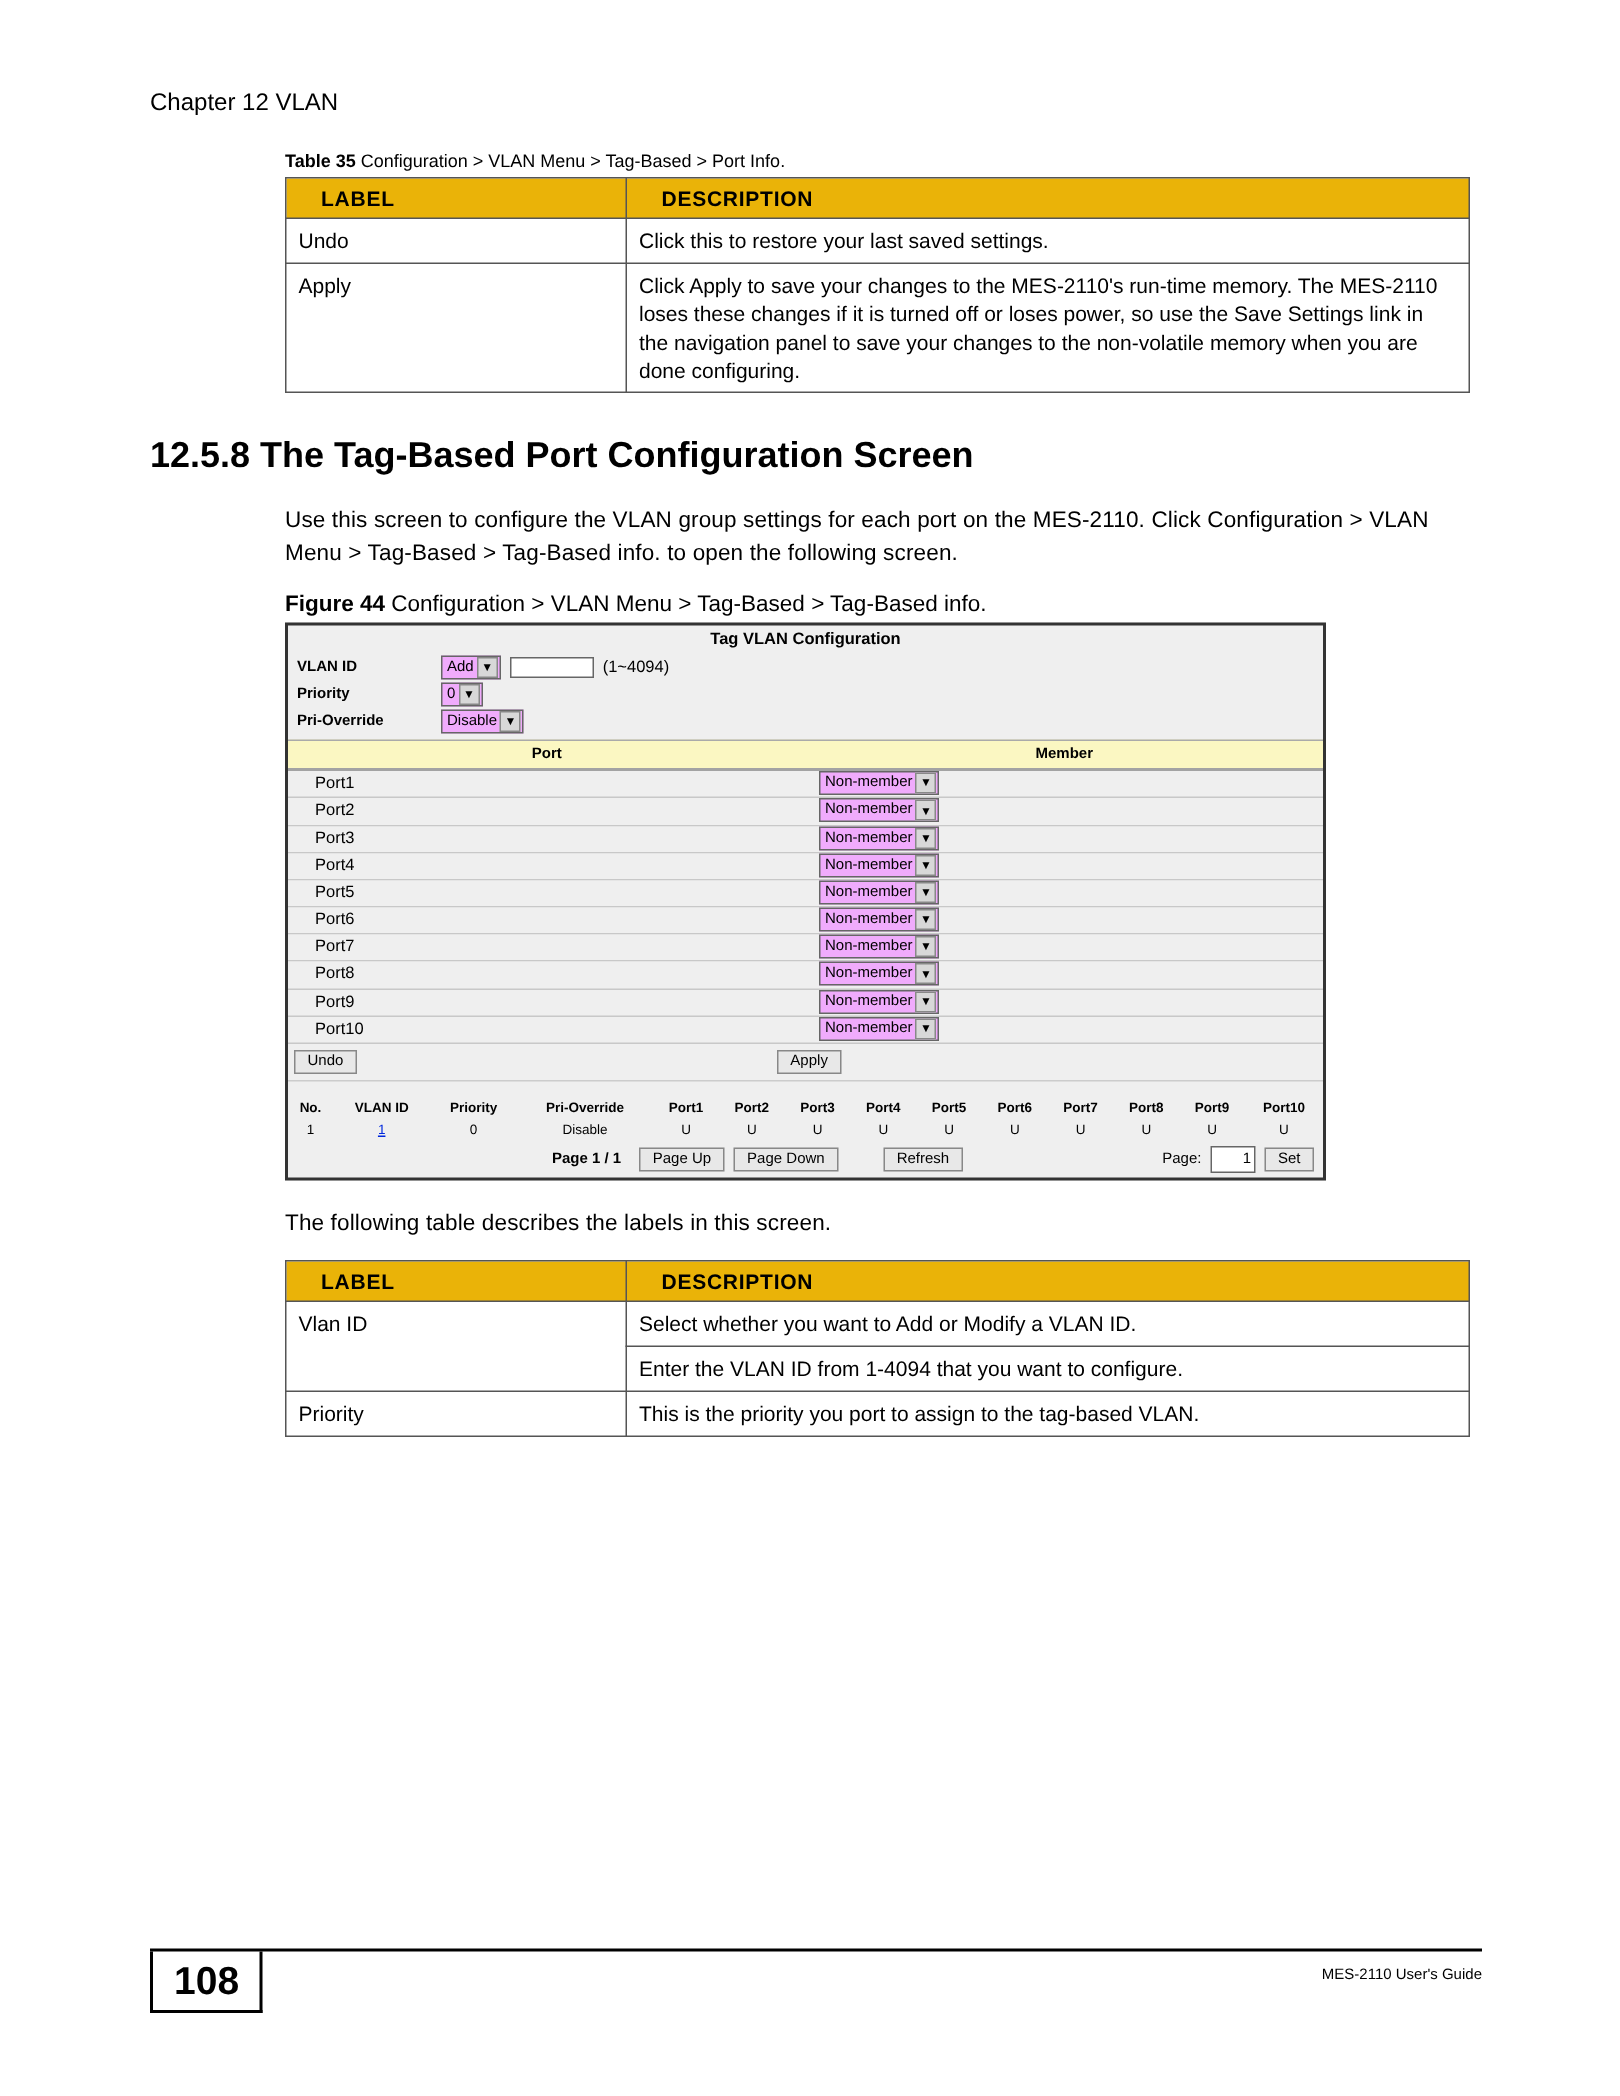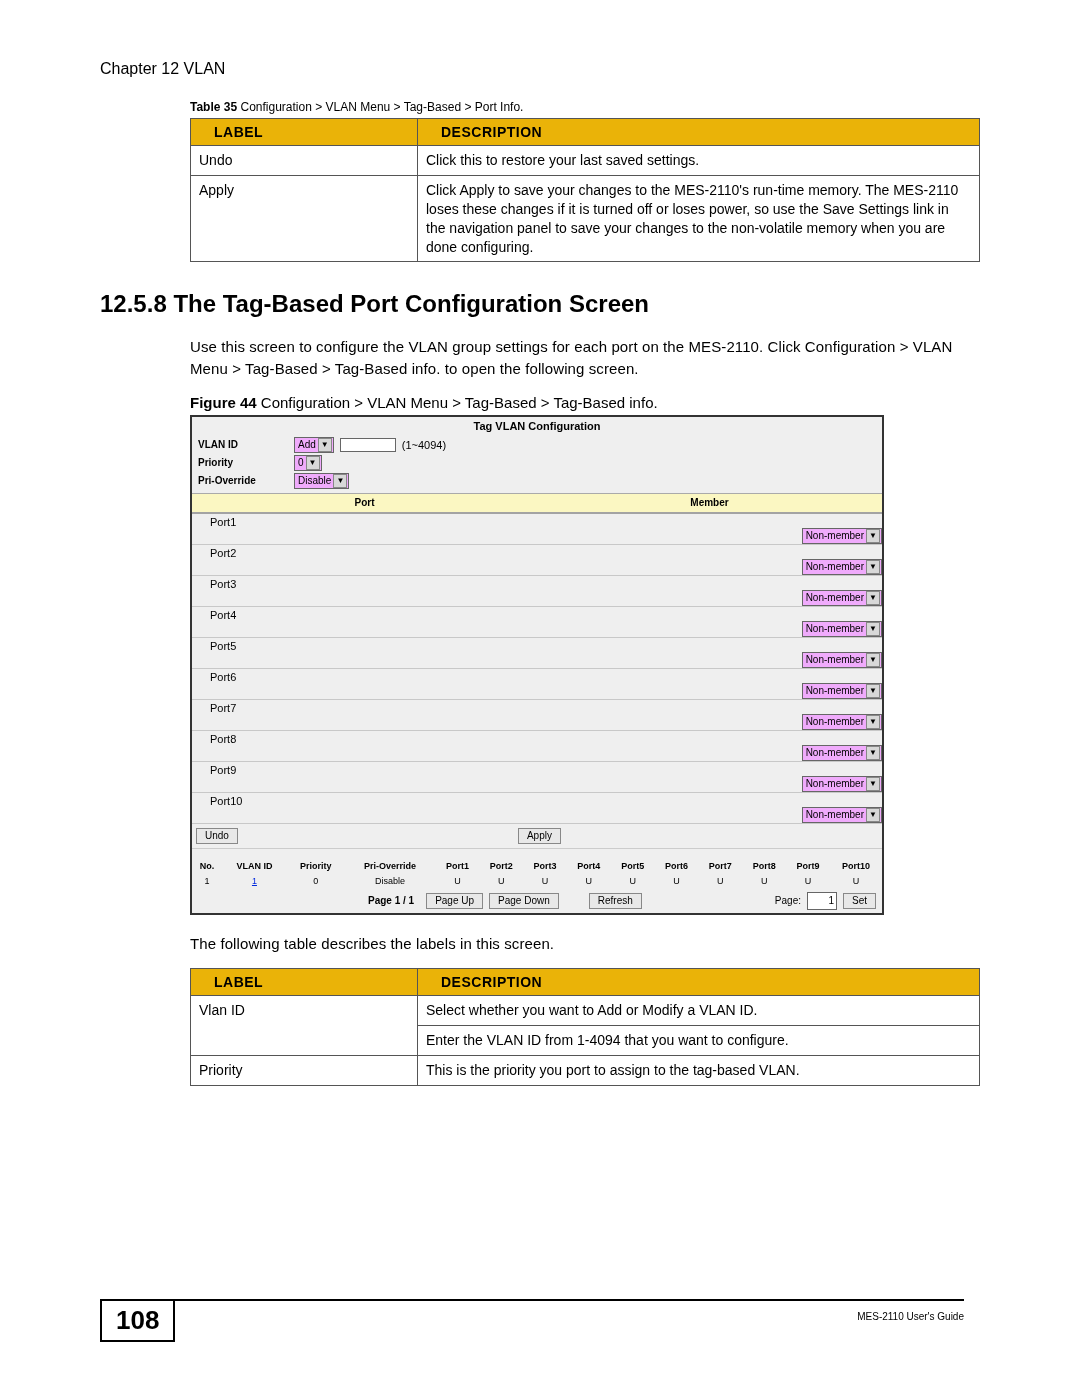--- a/index.html
+++ b/index.html
@@ -131,22 +131,21 @@
     border-bottom: 1px solid #c8c8c8;
     background: #efefef;
   }
   .scr-portrow .pname {
     width: 50%;
     padding: 2px 0 2px 18px;
     font-size: 11px;
   }
   .scr-portrow .psel {
     width: 50%;
-    text-align: right;
-    margin-top: 14px;
+    text-align: left;
   }
   .scr-buttons {
     display: flex;
     padding: 4px;
     gap: 280px;
   }
   .scr-btn {
     background: #e8e8e8;
     border: 1px solid #888;
     padding: 1px 8px;
@@ -180,21 +179,21 @@
     justify-content: flex-start;
     font-size: 10px;
   }
   .scr-pager .plabel { font-weight: bold; margin-left: 170px; margin-right: 6px;}
   .scr-pager .spacer { flex: 1; }
   .scr-pager input.pn { width: 24px; height: 14px; border:1px solid #666; font-size:10px; text-align:right; padding-right:2px;}
 
   .footer-bar {
     position: absolute;
     left: 100px;
-    right: 116px;
+    right: 92px;
     bottom: 55px;
     border-top: 2px solid #000;
     padding-top: 0;
     display: flex;
     align-items: flex-start;
   }
   .page-num-box {
     border: 2px solid #000;
     border-top: none;
     padding: 4px 14px;

